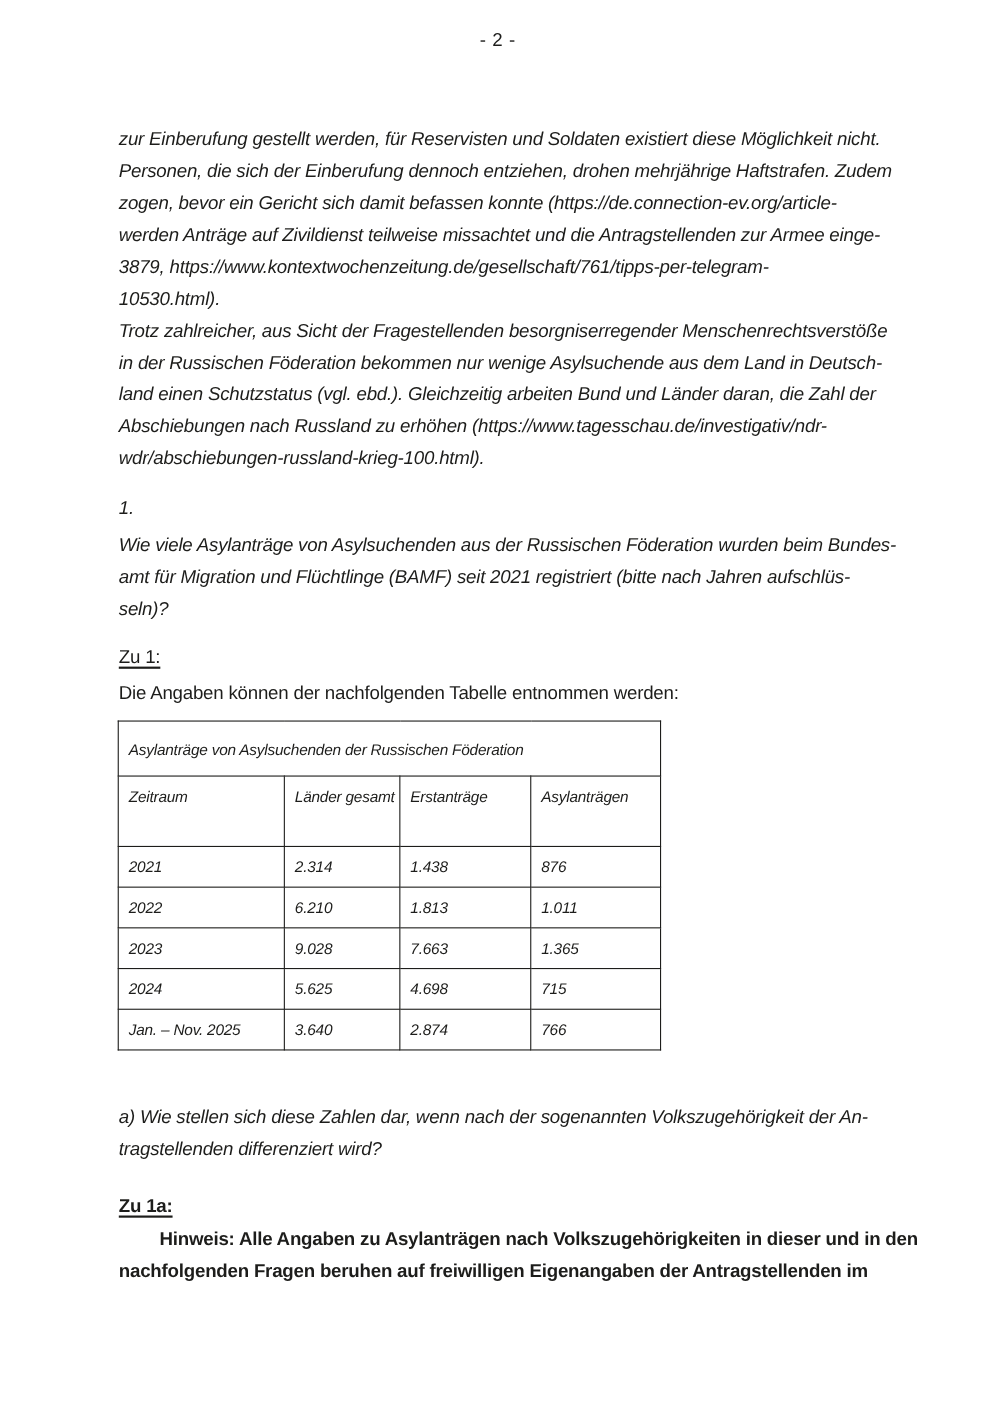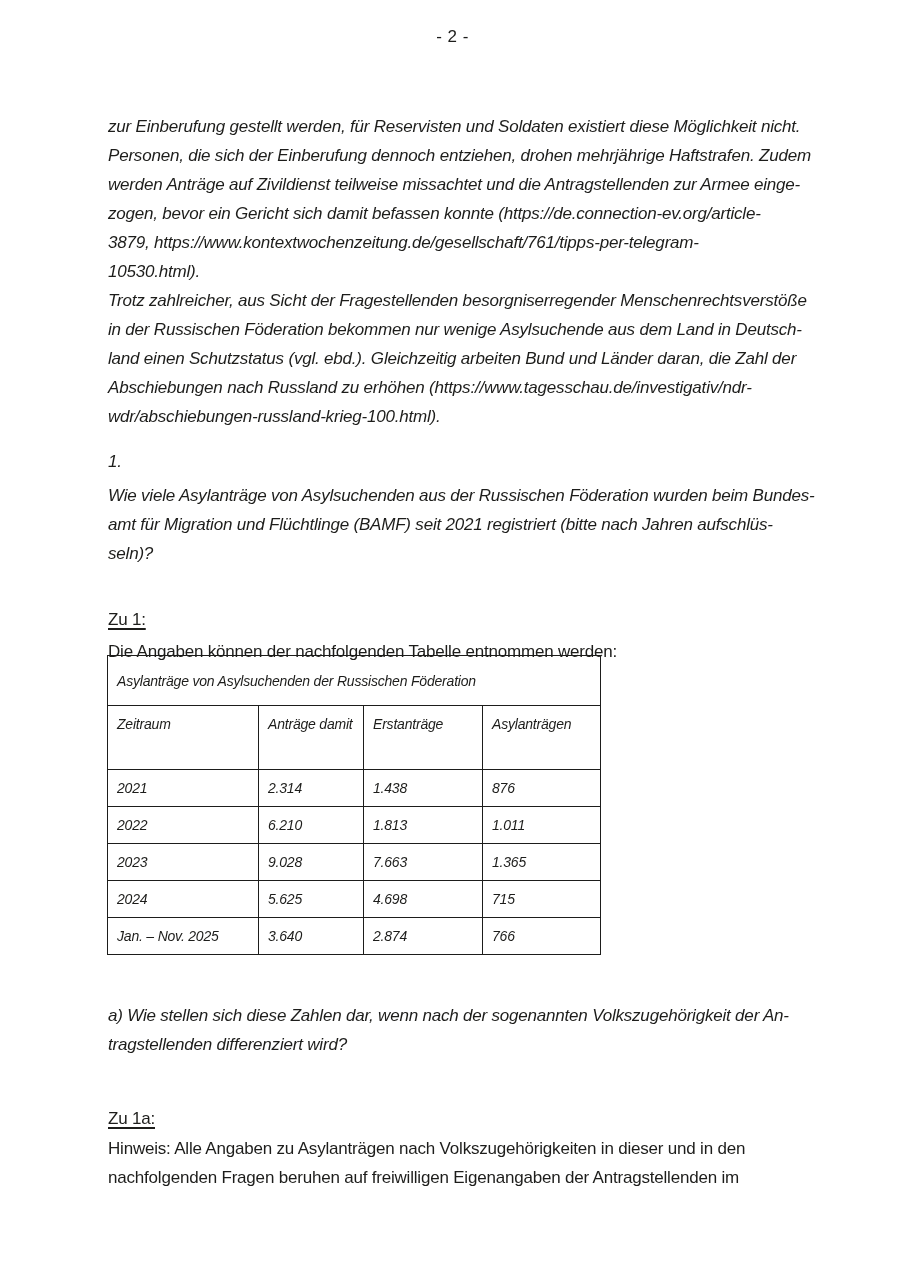--- a/index.html
+++ b/index.html
@@ -28,28 +28,27 @@
     font-size: 17px;
     letter-spacing: 0.5px;
   }
   .blk { position: absolute; left: 108px; right: 70px; }
   .blk-intro      { top: 112px; }
   .blk-q1         { top: 447px; }
   .blk-q1 .qnum   { margin-bottom: 5px; }
   .blk-zu1        { top: 583px; }
   .blk-zu1 .intro { margin-top: 3px; }
   .blk-q1a        { top: 1001px; }
-  .blk-zu1a       { top: 1082px; }
+  .blk-zu1a       { top: 1082px; font-weight: bold; }
   .heading-underline {
     text-decoration: underline;
     text-underline-offset: 3px;
     text-decoration-thickness: 1.5px;
-    margin-top: 22px;
   }
-  .blk-zu1a .hinweis { margin-top: 1px; }
+  .blk-zu1a .hinweis { margin-top: 1px; margin-left: 37px; }
   table.datatable {
     position: absolute;
     left: 107px;
     top: 655px;
     width: 493px;
     border-collapse: collapse;
     table-layout: fixed;
   }
   table.datatable td {
     border: 1.5px solid #1d1d1b;
@@ -70,22 +69,22 @@
 <body>
 
 <div class="page">
 
   <div class="pagenum">- 2 -</div>
 
   <div class="blk blk-intro">
     <div>
       <div class="tl italic">zur Einberufung gestellt werden, für Reservisten und Soldaten existiert diese Möglichkeit nicht.</div>
       <div class="tl italic">Personen, die sich der Einberufung dennoch entziehen, drohen mehrjährige Haftstrafen. Zudem</div>
+      <div class="tl italic">zogen, bevor ein Gericht sich damit befassen konnte (https://de.connection-ev.org/article-</div>
       <div class="tl italic">werden Anträge auf Zivildienst teilweise missachtet und die Antragstellenden zur Armee einge-</div>
-      <div class="tl italic">zogen, bevor ein Gericht sich damit befassen konnte (https://de.connection-ev.org/article-</div>
       <div class="tl italic">3879, https://www.kontextwochenzeitung.de/gesellschaft/761/tipps-per-telegram-</div>
       <div class="tl italic">10530.html).</div>
     </div>
     <div>
       <div class="tl italic">Trotz zahlreicher, aus Sicht der Fragestellenden besorgniserregender Menschenrechtsverstöße</div>
       <div class="tl italic">in der Russischen Föderation bekommen nur wenige Asylsuchende aus dem Land in Deutsch-</div>
       <div class="tl italic">land einen Schutzstatus (vgl. ebd.). Gleichzeitig arbeiten Bund und Länder daran, die Zahl der</div>
       <div class="tl italic">Abschiebungen nach Russland zu erhöhen (https://www.tagesschau.de/investigativ/ndr-</div>
       <div class="tl italic">wdr/abschiebungen-russland-krieg-100.html).</div>
     </div>
@@ -109,21 +108,21 @@
       <col style="width:105px">
       <col style="width:119px">
       <col style="width:118px">
     </colgroup>
     <tbody>
       <tr class="cap-row">
         <td colspan="4">Asylanträge von Asylsuchenden der Russischen Föderation</td>
       </tr>
       <tr class="head-row">
         <td>Zeitraum</td>
-        <td>Anträge damit</td>
+        <td>Länder gesamt</td>
         <td>Erstanträge</td>
         <td>Asylanträgen</td>
       </tr>
       <tr class="data-row">
         <td>2021</td>
         <td>2.314</td>
         <td>1.438</td>
         <td>876</td>
       </tr>
       <tr class="data-row">

